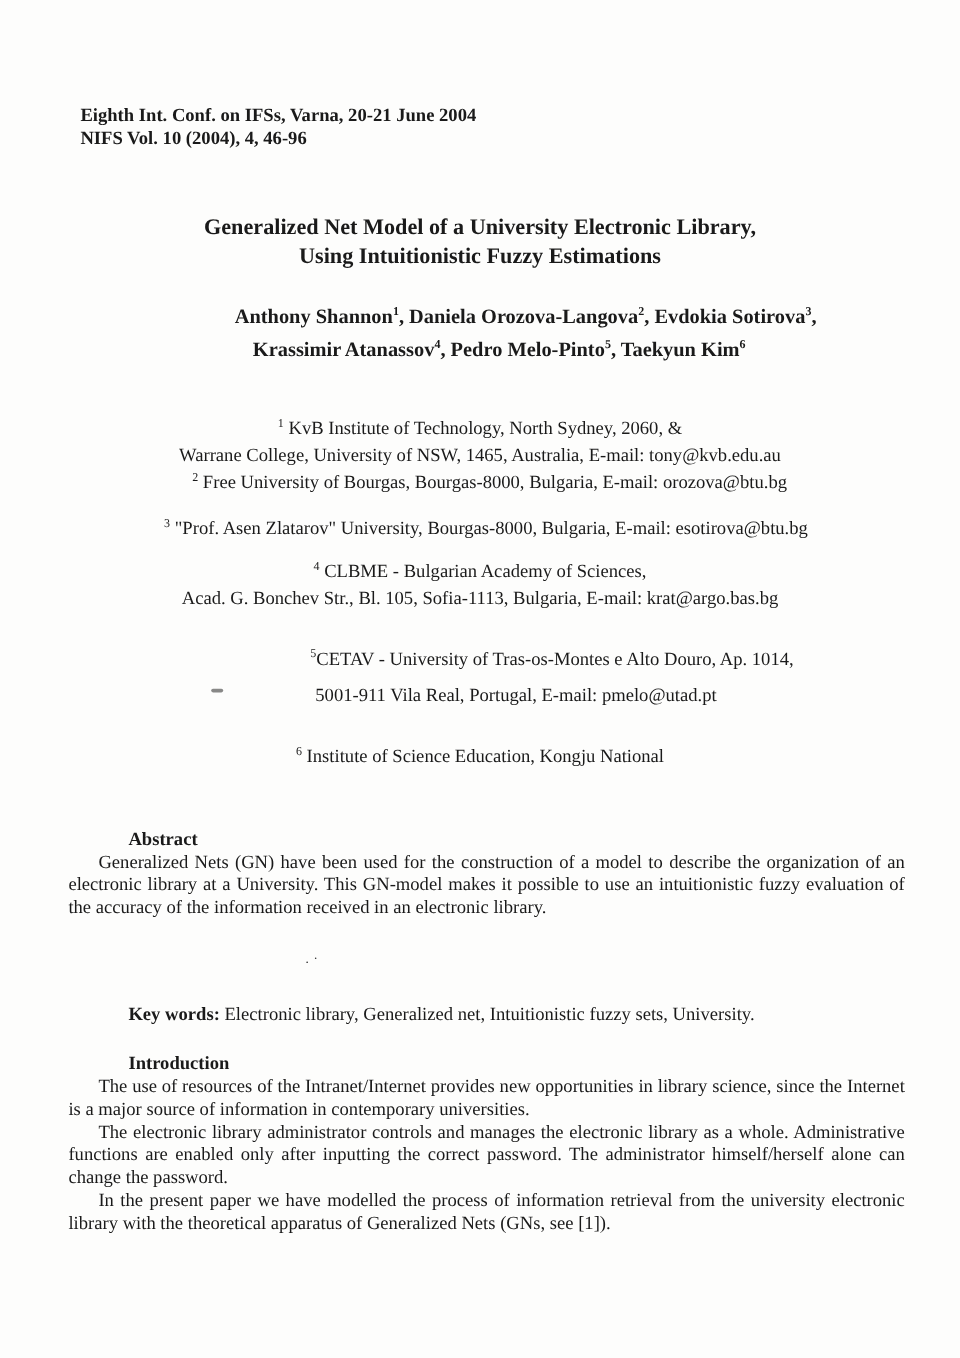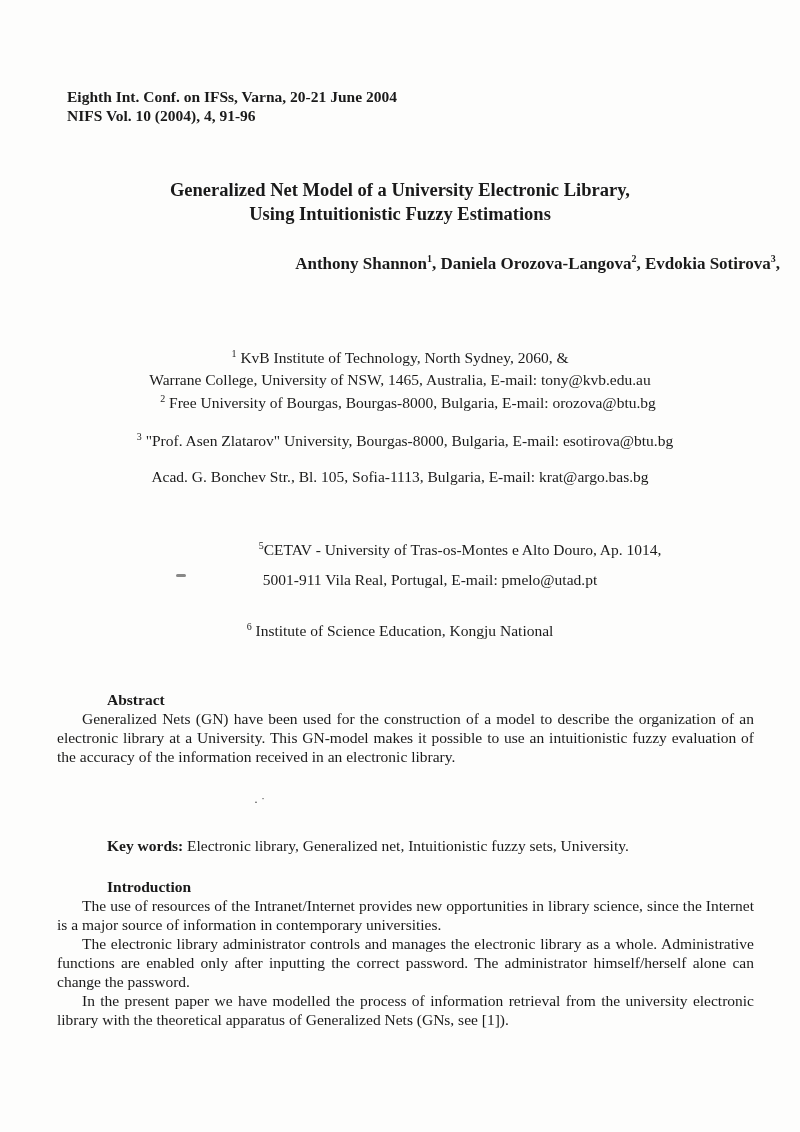--- a/index.html
+++ b/index.html
@@ -37,21 +37,21 @@
       text-align: center;
       font-weight: bold;
       font-size: 18.5px;
       line-height: 24px;
     }
     .authors {
       position: absolute;
       left: 0;
       width: 780px;
       top: 250px;
-      text-align: right;
+      text-align: center;
       font-weight: bold;
       font-size: 17px;
       line-height: 28px;
       padding-left: 52px;
       box-sizing: border-box;
     }
     .authors .line1 { display: block; padding-left: 44px; }
     .authors .line2 { display: block; }
     sup {
       font-size: 10px;
@@ -122,48 +122,52 @@
       color: #333;
     }
   </style>
 </head>
 <body>
 
 <div class="page">
 
   <div class="header">
     <div>Eighth Int. Conf. on IFSs, Varna, 20-21 June 2004</div>
-    <div>NIFS Vol. 10 (2004), 4, 91-96</div>
+    <div>NIFS Vol. 10 (2004), 4, 46-96</div>
   </div>
 
   <div class="title">
     <div>Generalized Net Model of a University Electronic Library,</div>
     <div>Using Intuitionistic Fuzzy Estimations</div>
   </div>
 
   <div class="authors">
     <span class="line1">
       <span>Anthony Shannon</span><sup>1</sup><span>, </span><span>Daniela Orozova-Langova</span><sup>2</sup><span>, </span><span>Evdokia Sotirova</span><sup>3</sup><span>,</span>
+    </span>
+    <span class="line2">
+      <span>Krassimir Atanassov</span><sup>4</sup><span>, </span><span>Pedro Melo-Pinto</span><sup>5</sup><span>, </span><span>Taekyun Kim</span><sup>6</sup>
     </span>
   </div>
 
   <div class="affil affil1">
     <div><sup>1</sup><span> KvB Institute of Technology, North Sydney, 2060, &amp;</span></div>
     <div>Warrane College, University of NSW, 1465, Australia, E-mail: tony@kvb.edu.au</div>
   </div>
 
   <div class="affil affil2">
     <div><sup>2</sup><span> Free University of Bourgas, Bourgas-8000, Bulgaria, E-mail: orozova@btu.bg</span></div>
   </div>
 
   <div class="affil affil3">
     <div><sup>3</sup><span> "Prof. Asen Zlatarov" University, Bourgas-8000, Bulgaria, E-mail: esotirova@btu.bg</span></div>
   </div>
 
   <div class="affil affil4">
+    <div><sup>4</sup><span> CLBME - Bulgarian Academy of Sciences,</span></div>
     <div>Acad. G. Bonchev Str., Bl. 105, Sofia-1113, Bulgaria, E-mail: krat@argo.bas.bg</div>
   </div>
 
   <div class="affil affil5">
     <div><sup>5</sup><span>CETAV - University of Tras-os-Montes e Alto Douro, Ap. 1014,</span></div>
     <span class="l2">5001-911 Vila Real, Portugal, E-mail: pmelo@utad.pt</span>
   </div>
 
   <div class="stray-mark"></div>
 

